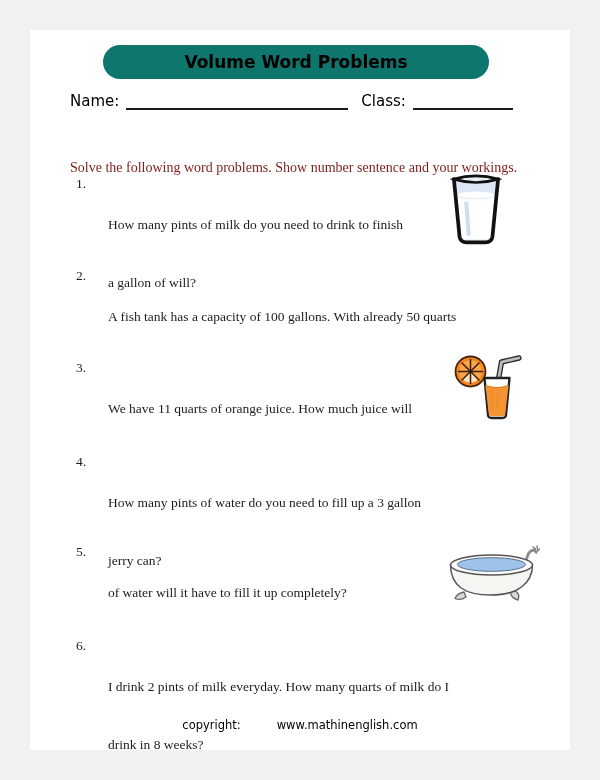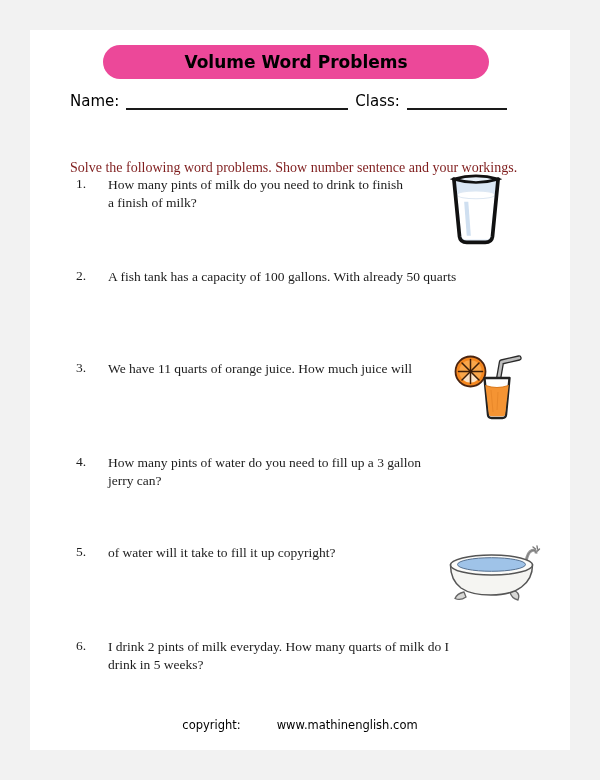--- a/index.html
+++ b/index.html
@@ -11,47 +11,47 @@
     overflow:hidden;
   }
   .sheet {
     position:absolute; left:30px; top:30px;
     width:540px; height:720px;
     background:#ffffff;
   }
   .title-pill {
     position:absolute; left:73px; top:15px;
     width:386px; height:34px;
-    background:#ec4899;
+    background:#0f766e;
     border-radius:17px;
     display:flex; align-items:center; justify-content:center;
     font-family:"DejaVu Sans", sans-serif;
     font-weight:bold; font-size:17px; color:#000;
   }
   .name-row {
     position:absolute; left:40px; top:62px;
     display:flex; align-items:center;
     font-family:"DejaVu Sans", sans-serif;
     font-size:15px; color:#000;
   }
   .blank { border-bottom:2px solid #1a1a1a; height:17px; margin:0 7px; display:inline-block; }
   .blank-name { width:222px; }
   .blank-class { width:100px; margin-right:0; }
-  .class-label { margin-left:0; }
+  .class-label { margin-left:6px; }
   .instructions {
     position:absolute; left:40px; top:106px;
     font-size:14px; color:#7f1d1d; white-space:nowrap;margin-top:24px;
   }
   .problem {
     position:absolute; left:46px;
     display:flex;
     font-size:13.5px; color:#1c1c1c;
   }
   .pnum { width:32px; flex:0 0 32px; }
-  .ptext div { line-height:17.5px; white-space:nowrap; }
+  .ptext div { line-height:17.5px; white-space:nowrap;margin-top:40px; }
   .p1{top:146px;} .p2{top:238px;} .p3{top:330px;}
   .p4{top:424px;} .p5{top:514px;} .p6{top:608px;}
   .clip { position:absolute; }
   .clip-milk    { left:420px; top:144px; width:52px; height:72px; }
   .clip-oj      { left:423px; top:322px; width:74px; height:74px; }
   .clip-bathtub { left:416px; top:514px; width:98px; height:62px; }
   .clip svg { width:100%; height:100%; display:block; }
   .footer {
     position:absolute; left:0; top:688px; width:100%;
     display:flex; justify-content:center; gap:36px;
@@ -72,21 +72,21 @@
     <span class="class-label">Class:</span>
     <span class="blank blank-class"></span>
   </div>
 
   <div class="instructions">Solve the following word problems. Show number sentence and your workings.</div>
 
   <div class="problem p1">
     <div class="pnum">1.</div>
     <div class="ptext">
       <div>How many pints of milk do you need to drink to finish</div>
-      <div>a finish of milk?</div>
+      <div>a gallon of will?</div>
     </div>
   </div>
 
   <div class="problem p2">
     <div class="pnum">2.</div>
     <div class="ptext">
       <div>A fish tank has a capacity of 100 gallons. With already 50 quarts</div>
     </div>
   </div>
 
@@ -101,29 +101,29 @@
     <div class="pnum">4.</div>
     <div class="ptext">
       <div>How many pints of water do you need to fill up a 3 gallon</div>
       <div>jerry can?</div>
     </div>
   </div>
 
   <div class="problem p5">
     <div class="pnum">5.</div>
     <div class="ptext">
-      <div>of water will it take to fill it up copyright?</div>
+      <div>of water will it have to fill it up completely?</div>
     </div>
   </div>
 
   <div class="problem p6">
     <div class="pnum">6.</div>
     <div class="ptext">
       <div>I drink 2 pints of milk everyday. How many quarts of milk do I</div>
-      <div>drink in 5 weeks?</div>
+      <div>drink in 8 weeks?</div>
     </div>
   </div>
 
   <div class="clip clip-milk">
     <svg viewBox="0 0 50 70">
       <path d="M3.5 5 L9 61 Q9.8 66.5 16 66.5 L34 66.5 Q40.2 66.5 41 61 L46.5 5 Q25 11 3.5 5 Z" fill="#dbe7f4"></path>
       <path d="M6.8 20 L10.8 60 Q11.2 63.8 16 63.8 L34 63.8 Q38.8 63.8 39.2 60 L43.2 20 Q25 24.5 6.8 20 Z" fill="#ffffff"></path>
       <ellipse cx="25" cy="20.3" rx="18.3" ry="3.8" fill="#ffffff" stroke="#dde7f2" stroke-width="1"></ellipse>
       <path d="M13.5 27 L16 60 L20 60 L17.5 27 Z" fill="#cfdff0"></path>
       <path d="M3.5 5 L9 61 Q9.8 66.5 16 66.5 L34 66.5 Q40.2 66.5 41 61 L46.5 5" fill="none" stroke="#111" stroke-width="3.6" stroke-linecap="round"></path>

